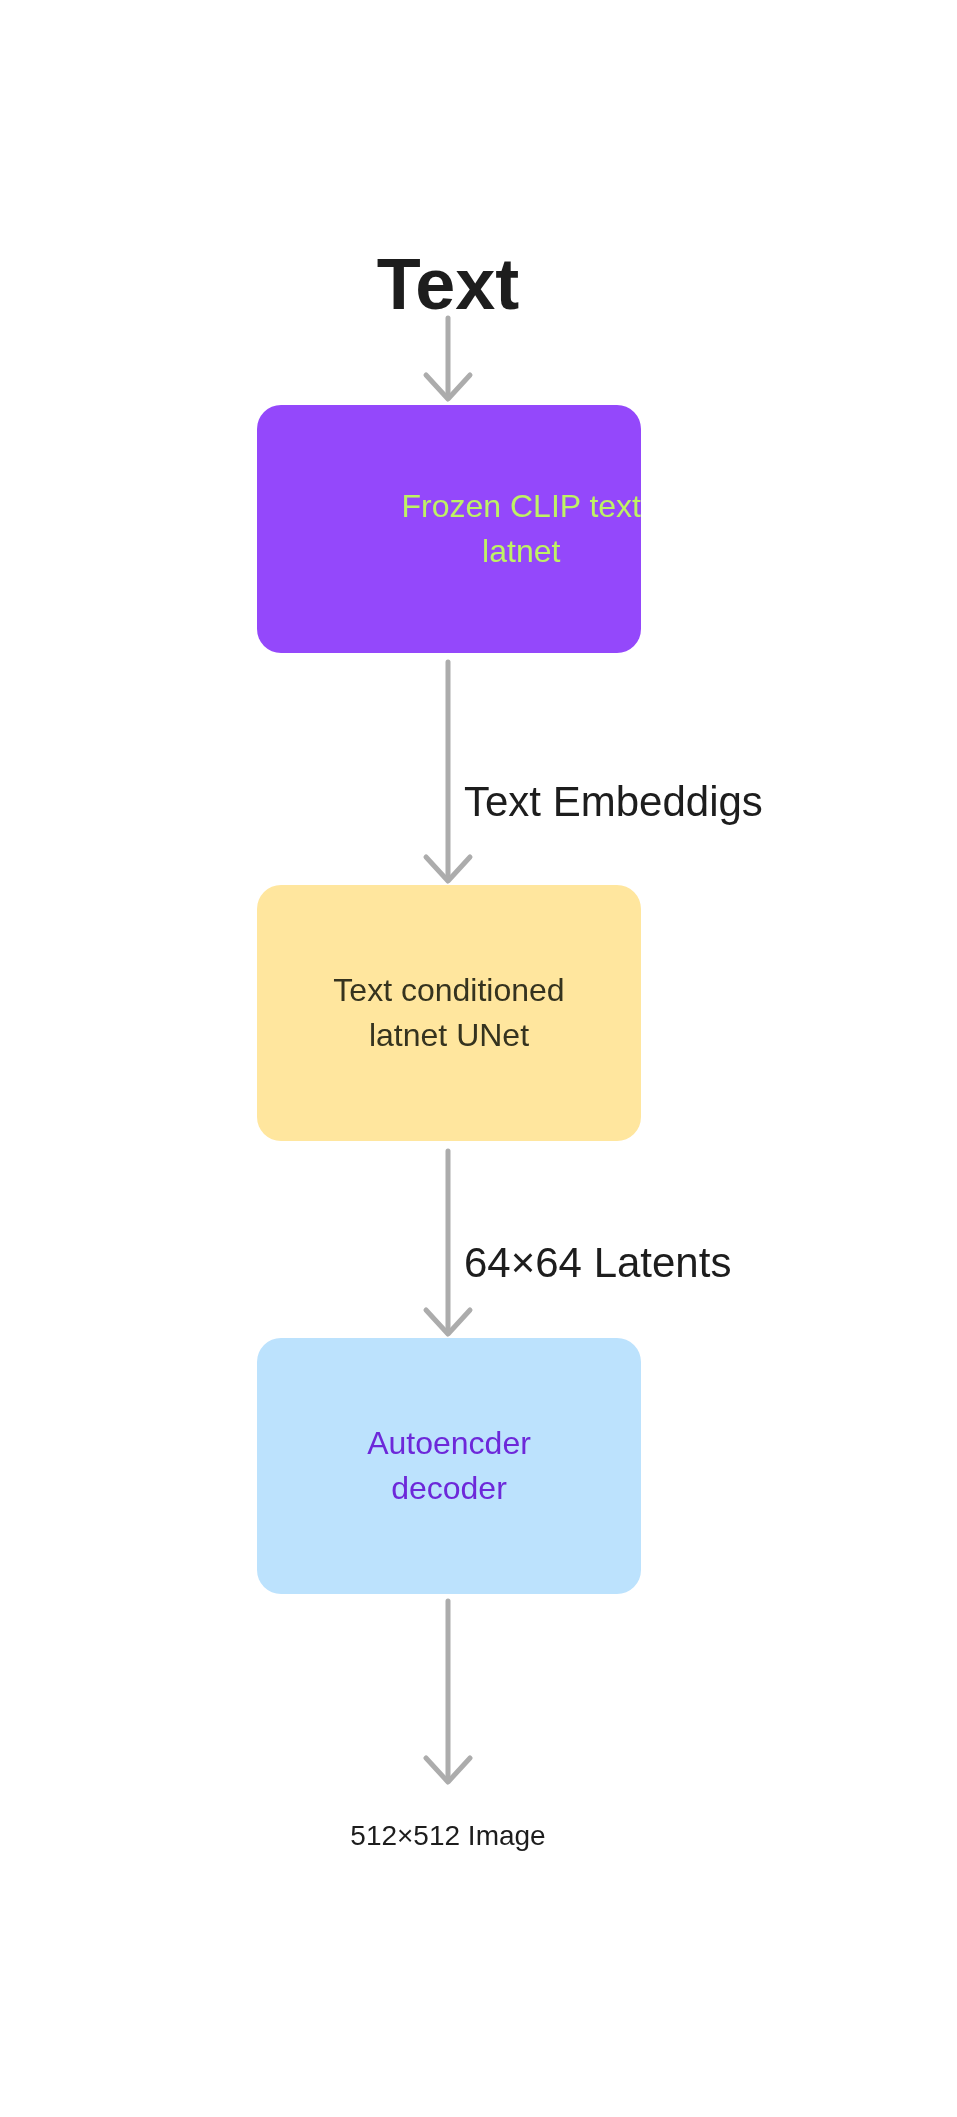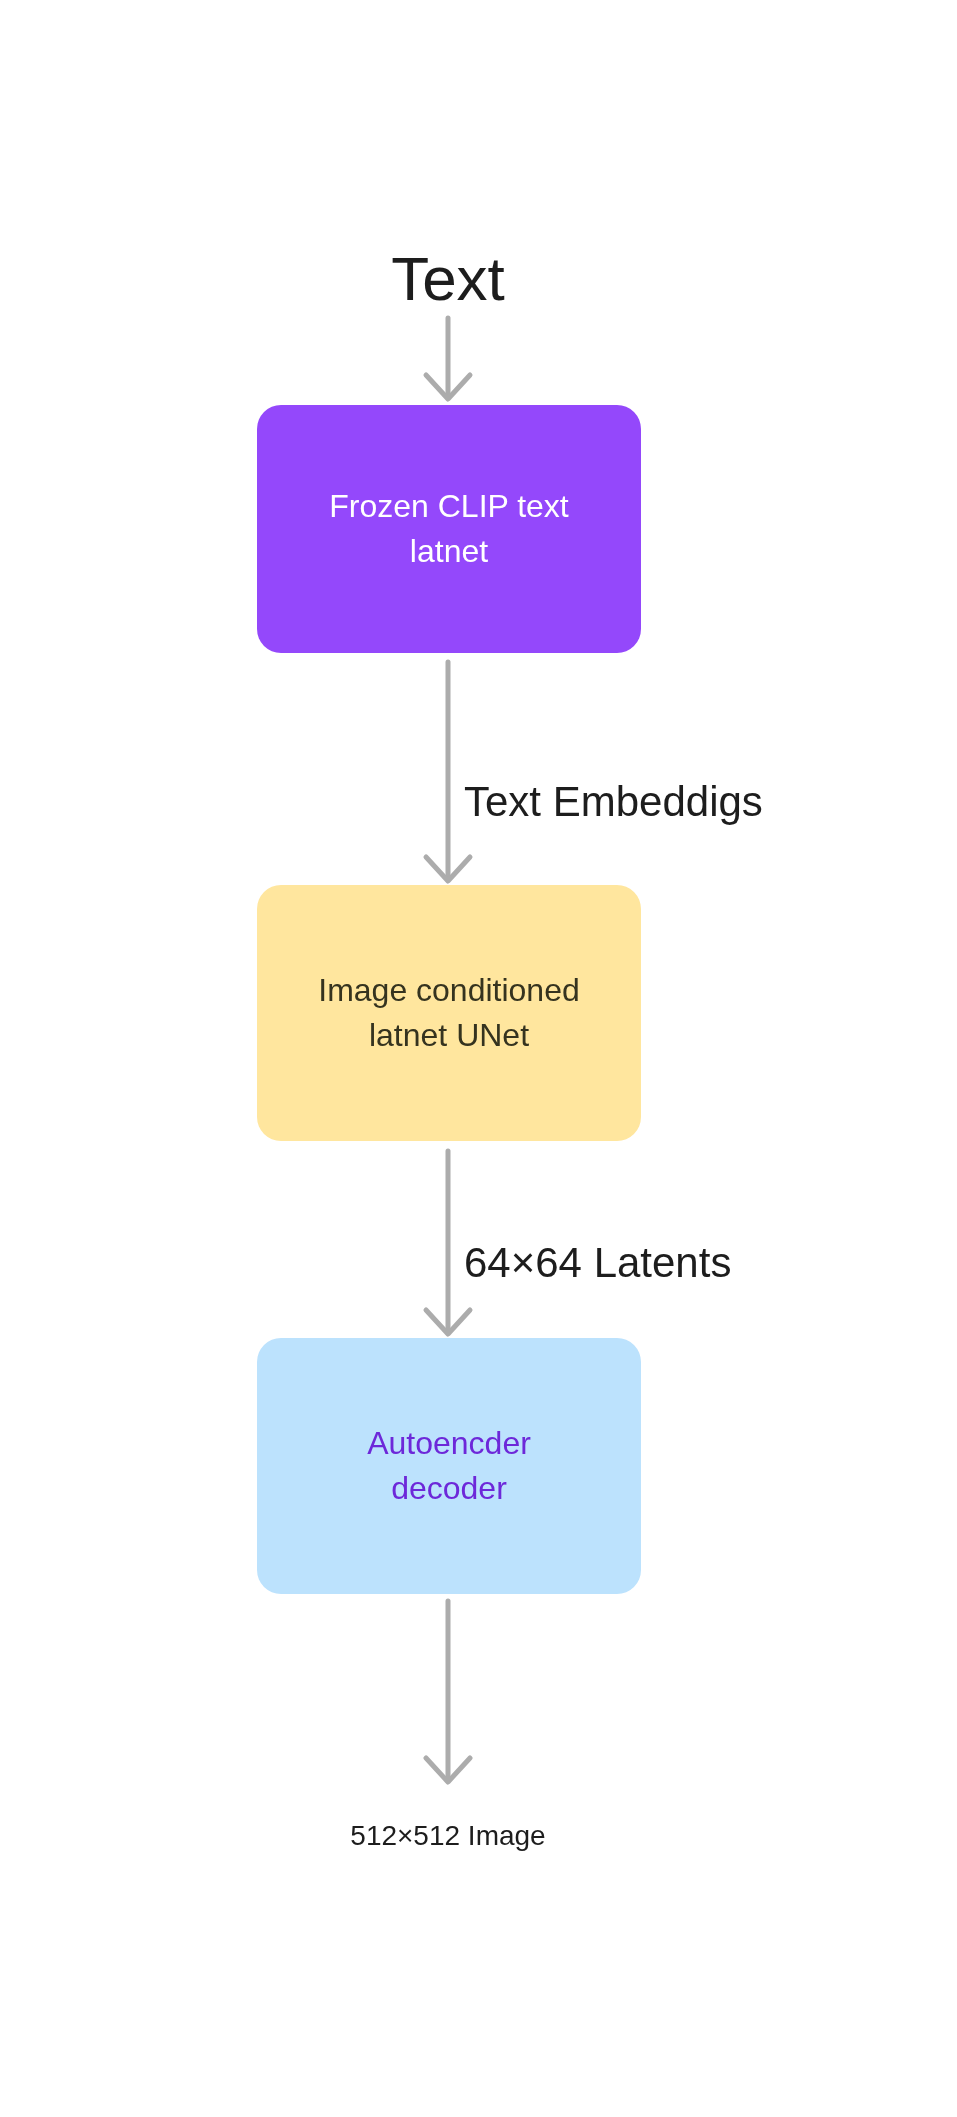--- a/index.html
+++ b/index.html
@@ -9,22 +9,22 @@
     width: 957px;
     height: 2117px;
     background: #ffffff;
     overflow: hidden;
   }
   .title {
     position: absolute;
     left: 448px;
     top: 243px;
     transform: translateX(-50%);
-    font-size: 62px;
-    font-weight: 400;
+    font-size: 72px;
+    font-weight: 700;
     color: #1d1d1d;
     white-space: nowrap;
   }
   .arrow {
     position: absolute;
     display: block;
   }
   .node {
     position: absolute;
     left: 257px;
@@ -71,37 +71,37 @@
 
 <div class="canvas" style="background: rgb(255, 255, 255);">
 
   <div class="title">Text</div>
 
   <svg class="arrow" style="left:420px; top:315px" width="56" height="88" viewBox="0 0 56 88">
     <line x1="28" y1="3" x2="28" y2="82" stroke="#ACACAC" stroke-width="5" stroke-linecap="round"></line>
     <polyline points="6,60 28,84 50,60" fill="none" stroke="#ACACAC" stroke-width="5" stroke-linecap="round" stroke-linejoin="round"></polyline>
   </svg>
 
-  <div class="node node-clip" style="background: rgb(148, 72, 251); color: #ffffff;">
+  <div class="node node-clip" style="background: rgb(148, 72, 251); color: #bef264; justify-content: flex-end;">
     <div class="node-text">
       <span>Frozen CLIP text</span>
       <span>latnet</span>
     </div>
   </div>
 
   <svg class="arrow" style="left:420px; top:659px" width="56" height="226" viewBox="0 0 56 226">
     <line x1="28" y1="3" x2="28" y2="220" stroke="#ACACAC" stroke-width="5" stroke-linecap="round"></line>
     <polyline points="6,198 28,222 50,198" fill="none" stroke="#ACACAC" stroke-width="5" stroke-linecap="round" stroke-linejoin="round"></polyline>
   </svg>
 
   <div class="edge-label edge-label-1">Text Embeddigs</div>
 
   <div class="node node-unet" style="background: rgb(255, 230, 158); color: rgb(53, 51, 31);">
     <div class="node-text">
-      <span>Image conditioned</span>
+      <span>Text conditioned</span>
       <span>latnet UNet</span>
     </div>
   </div>
 
   <svg class="arrow" style="left:420px; top:1148px" width="56" height="190" viewBox="0 0 56 190">
     <line x1="28" y1="3" x2="28" y2="184" stroke="#ACACAC" stroke-width="5" stroke-linecap="round"></line>
     <polyline points="6,162 28,186 50,162" fill="none" stroke="#ACACAC" stroke-width="5" stroke-linecap="round" stroke-linejoin="round"></polyline>
   </svg>
 
   <div class="edge-label edge-label-2">64×64 Latents</div>

